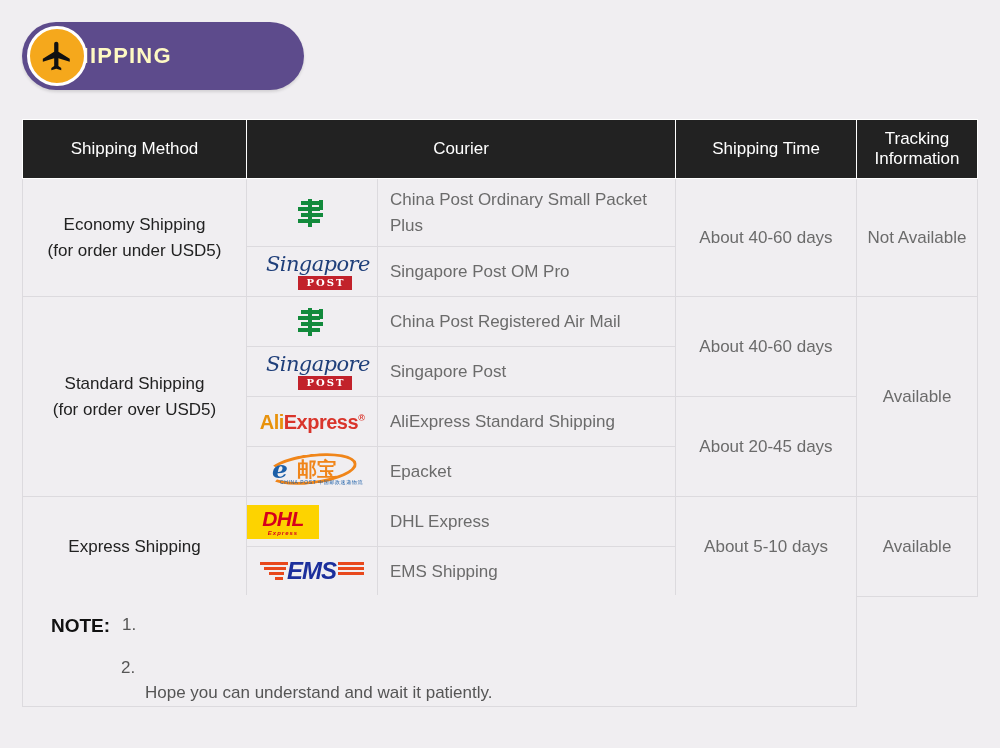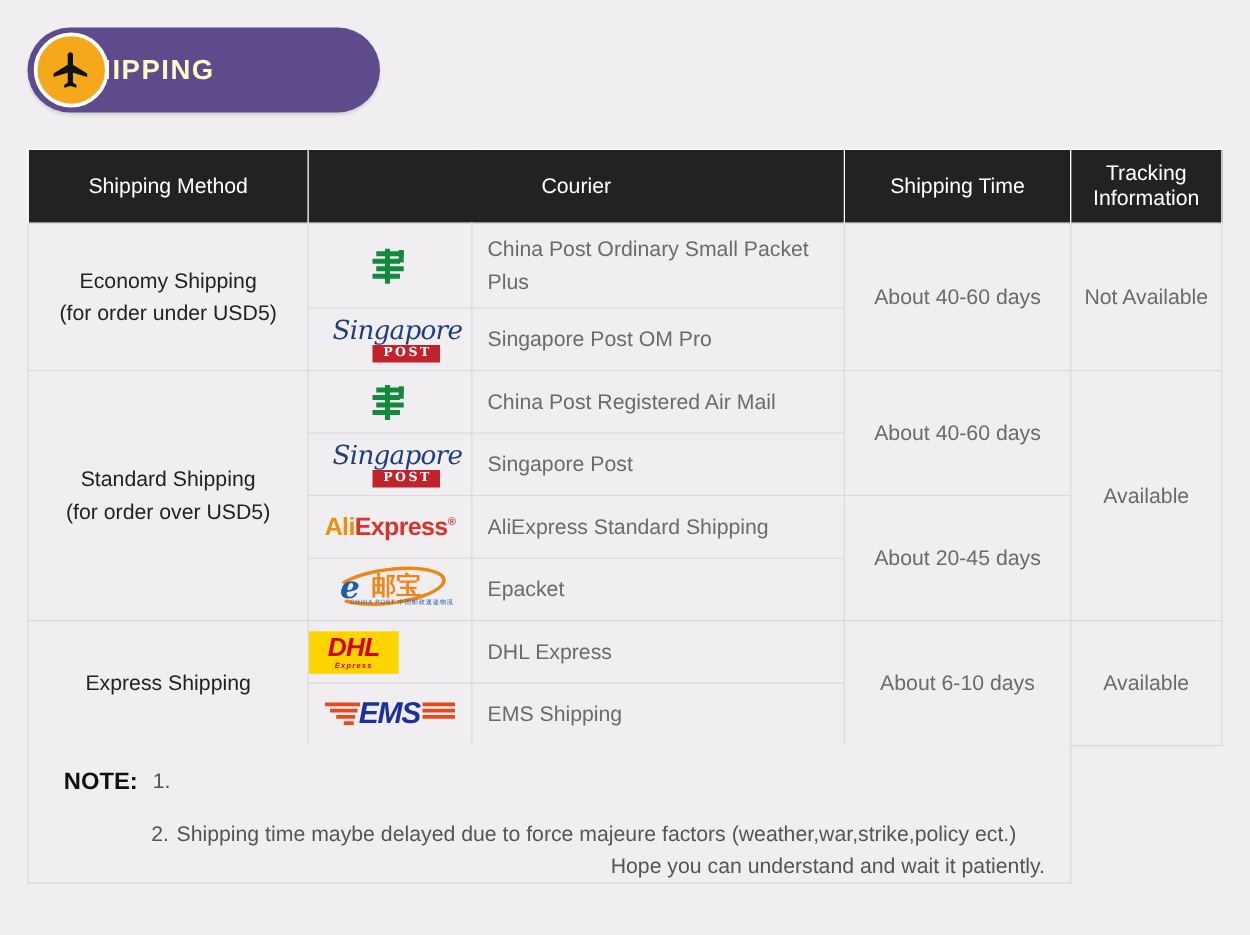--- a/index.html
+++ b/index.html
@@ -222,21 +222,21 @@
   }
   .note-row { display: flex; align-items: flex-start; }
   .note-label {
     font-size: 19px; font-weight: bold; color: #111111;
     margin-right: 12px; flex: 0 0 auto; line-height: 1.5;
   }
   .note-num { font-size: 17px; color: #555555; margin-right: 6px; line-height: 1.5; flex: 0 0 auto; }
   .note-text { font-size: 17px; color: #555555; line-height: 1.5; }
   .note-red { color: #e8433a; font-weight: bold; }
   .note-row-2 { margin-top: 14px; padding-left: 70px; }
-  .note-cont { padding-left: 94px; text-align: right; }
+  .note-cont { padding-left: 94px; }
 </style>
 </head>
 <body>
 
 <div class="page">
 
   <div class="banner">
     <div class="banner-icon">
       <svg viewBox="0 0 24 24" aria-hidden="true">
         <path fill="#111111" d="M21 16v-2l-8-5V3.5c0-.83-.67-1.5-1.5-1.5S10 2.67 10 3.5V9l-8 5v2l8-2.5V19l-2 1.5V22l3.5-1 3.5 1v-1.5L13 19v-5.5l8 2.5z"></path>
@@ -353,21 +353,21 @@
         <td class="cell-method" rowspan="2">
           <div>Express Shipping</div>
         </td>
         <td class="cell-logo">
           <span class="logo-wrap logo-dhl">
             <span class="dhl-main">DHL</span>
             <span class="dhl-sub">Express</span>
           </span>
         </td>
         <td class="cell-courier">DHL Express</td>
-        <td class="cell-time" rowspan="2">About 6-10 days</td>
+        <td class="cell-time" rowspan="2">About 5-10 days</td>
         <td class="cell-track" rowspan="2">Available</td>
       </tr>
       <tr class="row-h">
         <td class="cell-logo">
           <span class="logo-wrap logo-ems">
             <span class="ems-bars-l">
                 <i></i>
                 <i></i>
                 <i></i>
                 <i></i>
@@ -385,20 +385,19 @@
     </tbody>
   </table>
 
   <div class="note">
     <div class="note-row">
       <span class="note-label">NOTE:</span>
       <span class="note-num">1.</span>
     </div>
     <div class="note-row note-row-2">
       <span class="note-num">2.</span>
-      <span class="note-text">Shipping time maybe delayed due to force majeure factors (weather,war,strike,policy ect.)</span>
     </div>
     <div class="note-cont">
       <span class="note-text">Hope you can understand and wait it patiently.</span>
     </div>
   </div>
 
 </div>
 
 </body></html>

